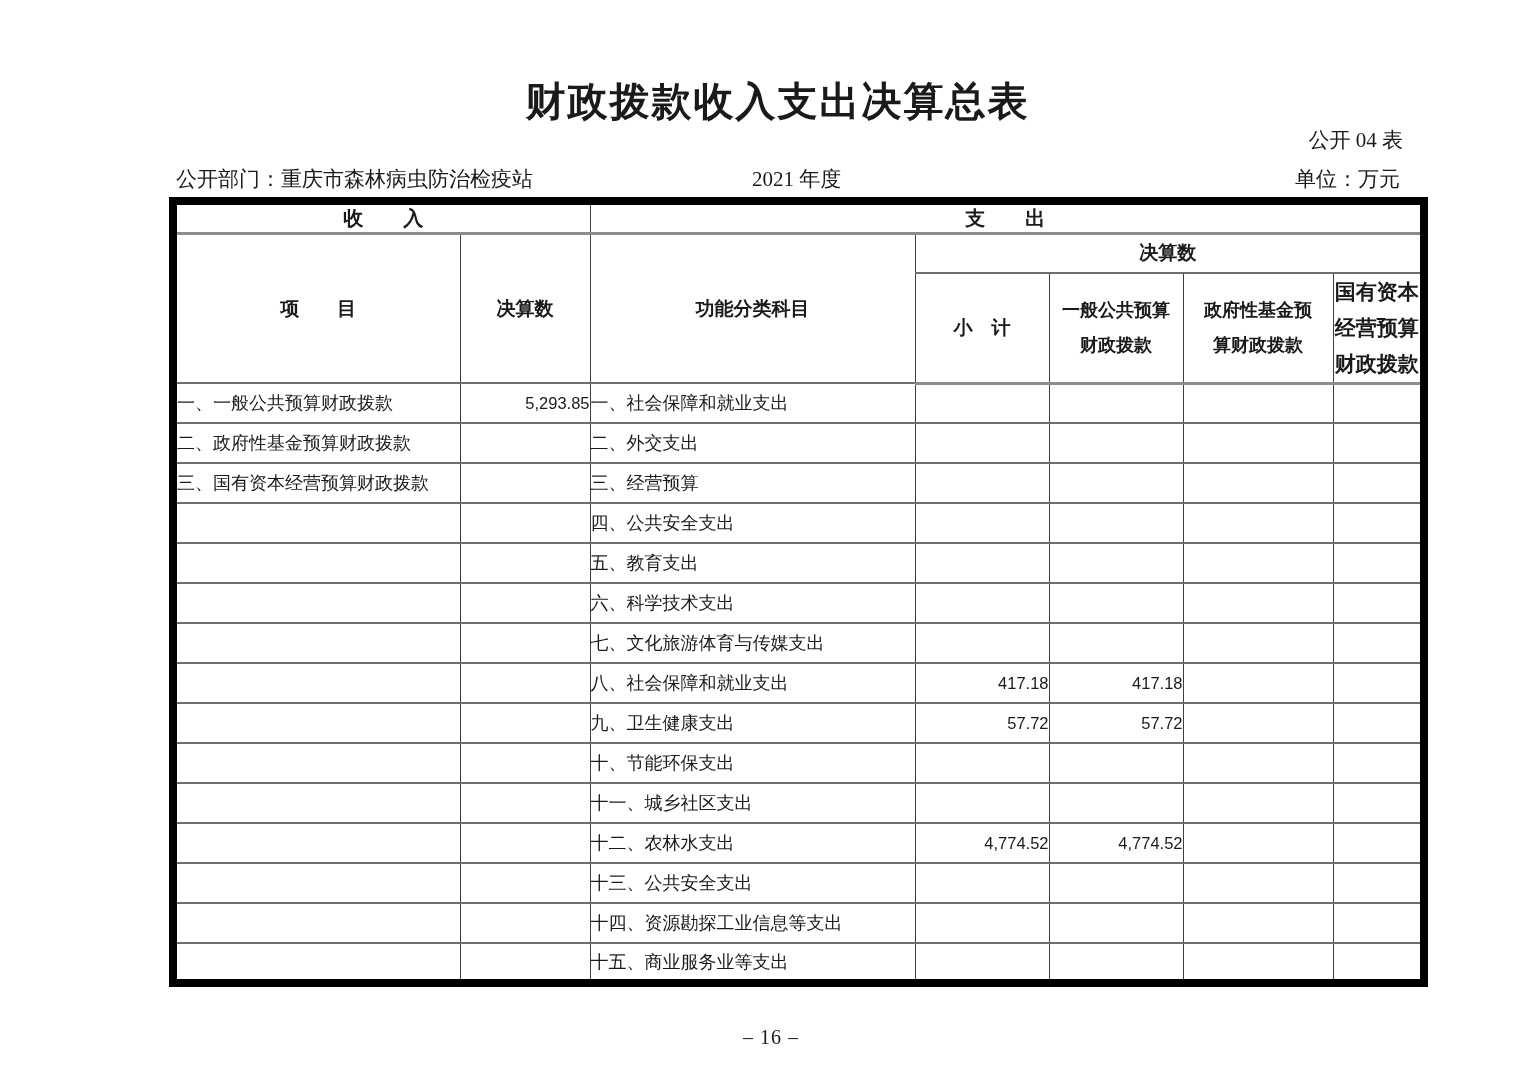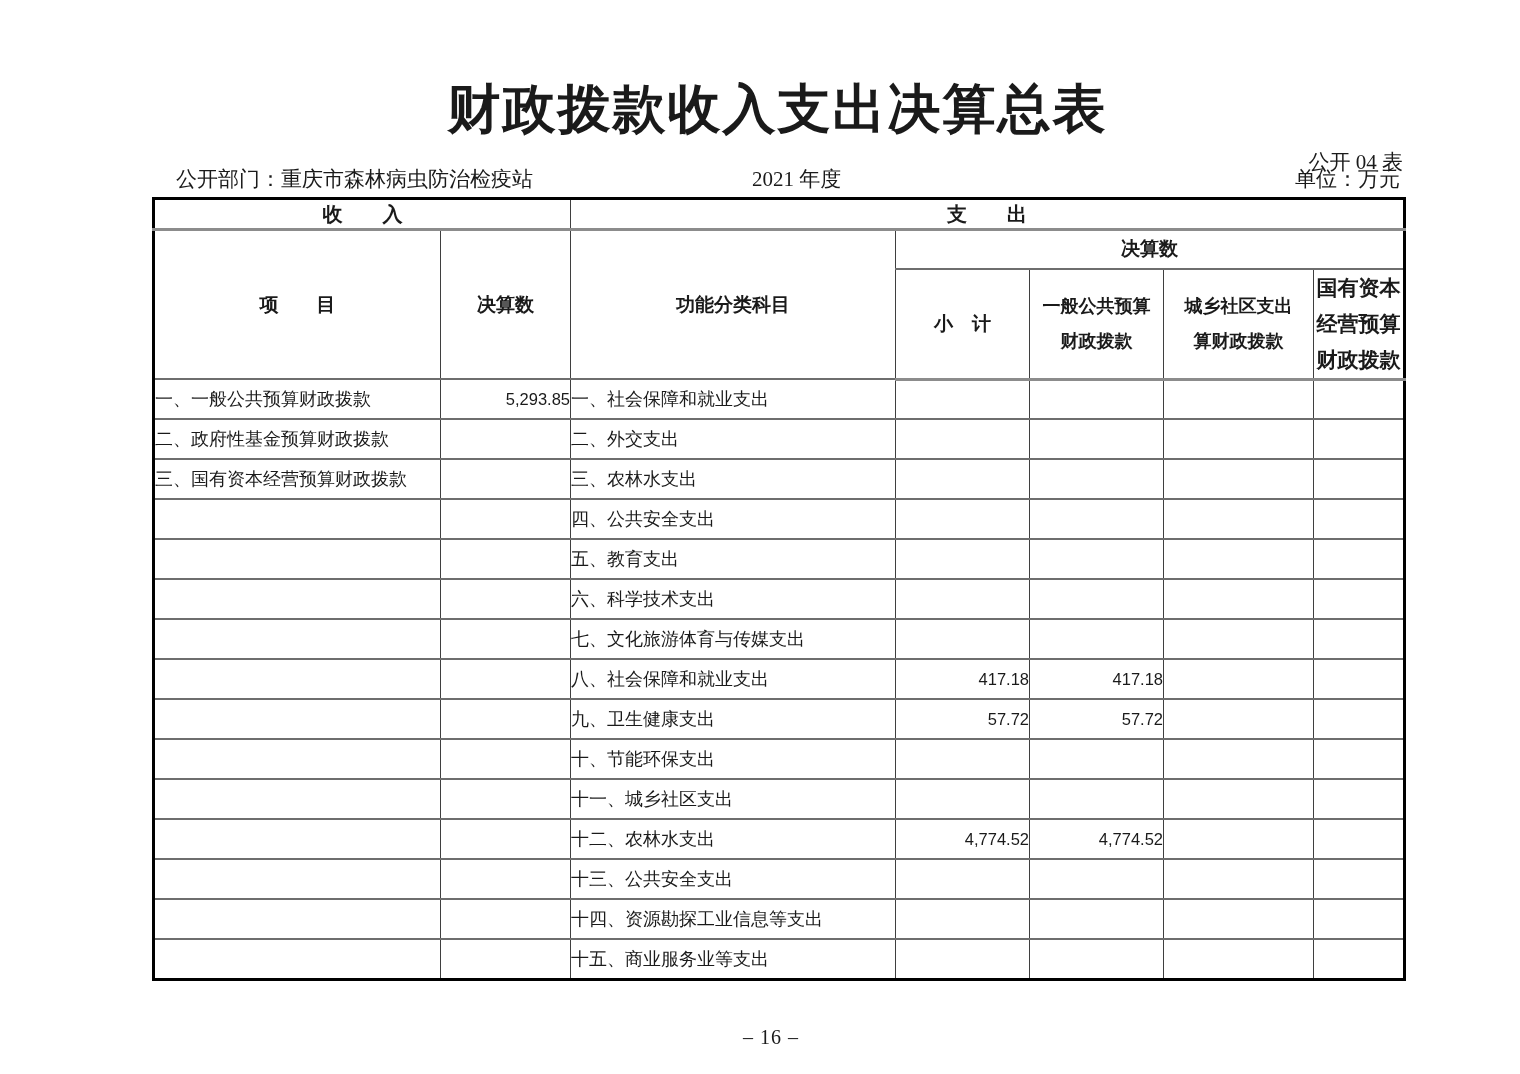--- a/index.html
+++ b/index.html
@@ -8,39 +8,39 @@
     width:1520px;height:1074px;
     background:#ffffff;
     font-family:"Liberation Serif","DejaVu Serif",serif;
     color:#1a1a1a;
     overflow:hidden;
   }
   .doc-title{
     position:absolute;top:74px;left:152px;width:1251px;
     text-align:center;
     font-family:"Liberation Sans","DejaVu Sans",sans-serif;
-    font-weight:bold;font-size:53px;letter-spacing:2px;
+    font-weight:bold;font-size:40px;letter-spacing:2px;
     white-space:nowrap;
   }
   .table-code{
-    position:absolute;top:148px;right:117px;
+    position:absolute;top:126px;right:117px;
     font-size:21px;white-space:nowrap;
   }
   .meta-line{
     position:absolute;top:165px;left:152px;width:1251px;height:26px;
     font-size:21px;
   }
   .meta-dept{position:absolute;left:24px;top:0;white-space:nowrap;}
   .meta-year{position:absolute;left:600px;top:0;white-space:nowrap;}
   .meta-unit{position:absolute;right:3px;top:0;white-space:nowrap;}
 
   table.budget{
-    position:absolute;top:197px;left:152px;
+    position:absolute;top:197px;left:169px;
     width:1251px;border-collapse:collapse;table-layout:fixed;
-    border:3px solid #000000;
+    border:8px solid #000000;
   }
   table.budget td{
     border-left:1px solid #3f3f3f;
     border-right:1px solid #3f3f3f;
     border-top:2px solid #6e6e6e;
     border-bottom:2px solid #6e6e6e;
     padding:0;
     vertical-align:middle;
     overflow:hidden;
   }
@@ -105,21 +105,21 @@
       <tr class="hr2">
         <td class="th" rowspan="2">项　　目</td>
         <td class="th" rowspan="2">决算数</td>
         <td class="th" rowspan="2">功能分类科目</td>
         <td class="th" colspan="4">决算数</td>
       </tr>
       <tr class="hr3">
         <td class="th">小　计</td>
         <td class="th th-sub">一般公共预算
 财政拨款</td>
-        <td class="th th-sub">城乡社区支出
+        <td class="th th-sub">政府性基金预
 算财政拨款</td>
         <td class="th th-sub tight">国有资本
 经营预算
 财政拨款</td>
       </tr>
     </thead>
     <tbody class="rows">
         <tr>
     <td class="cell-item">一、一般公共预算财政拨款</td>
     <td class="cell-num">5,293.85</td>
@@ -134,21 +134,21 @@
     <td class="cell-num"></td>
     <td class="cell-item">二、外交支出</td>
     <td class="cell-num"></td>
     <td class="cell-num"></td>
     <td class="cell-num"></td>
     <td class="cell-num"></td>
   </tr>
         <tr>
     <td class="cell-item">三、国有资本经营预算财政拨款</td>
     <td class="cell-num"></td>
-    <td class="cell-item">三、农林水支出</td>
+    <td class="cell-item">三、经营预算</td>
     <td class="cell-num"></td>
     <td class="cell-num"></td>
     <td class="cell-num"></td>
     <td class="cell-num"></td>
   </tr>
         <tr>
     <td class="cell-item"></td>
     <td class="cell-num"></td>
     <td class="cell-item">四、公共安全支出</td>
     <td class="cell-num"></td>

